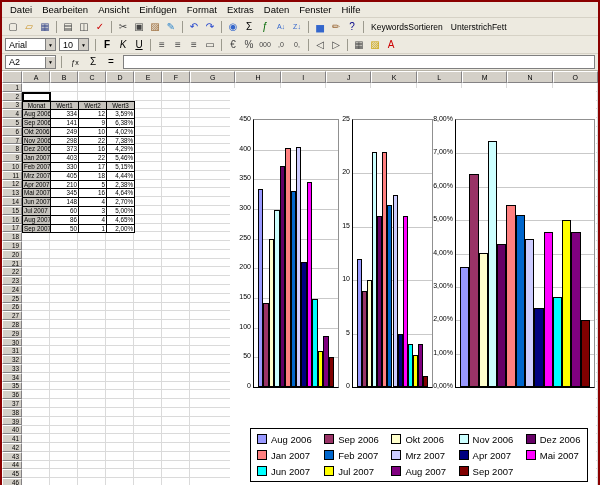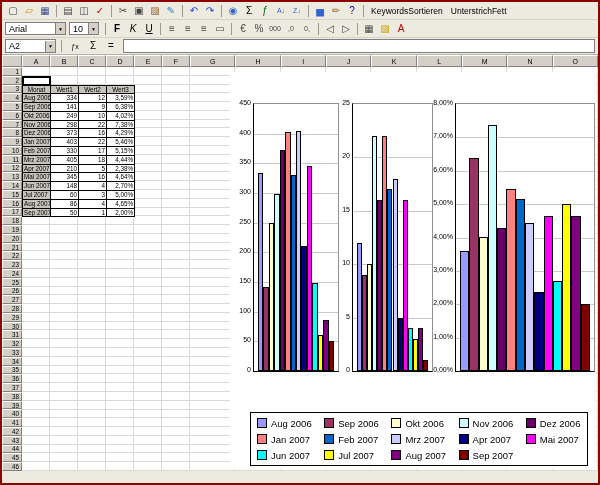--- a/index.html
+++ b/index.html
@@ -10,21 +10,21 @@
   .toolbar{height:17px;display:flex;align-items:center;padding:0 3px;border-bottom:1px solid #D6D2C6;}
   .tbtn{min-width:15px;height:14px;display:flex;align-items:center;justify-content:center;
     font-size:10px;line-height:1;margin:0 .5px;cursor:default;}
   .tbsep{width:1px;height:12px;background:#9C9A8E;margin:0 3px;flex:none;}
   .tbtext{font-size:8.5px;padding:0 4px;white-space:nowrap;}
   .combo{display:flex;align-items:center;background:#fff;border:1px solid #7F7F7F;height:13px;
     font-size:9px;padding-left:3px;margin-right:3px;box-sizing:border-box;}
   .combo .cval{flex:1;overflow:hidden;}
   .arrowbox{width:9px;height:11px;background:#D4D0C8;border-left:1px solid #7F7F7F;font-size:5px;
     display:flex;align-items:center;justify-content:center;flex:none;}
-  .fontcombo{width:61px;}
+  .fontcombo{width:51px;}
   .sizecombo{width:30px;}
   .formulabar{height:16px;display:flex;align-items:center;padding:0 3px;gap:2px;border-bottom:1px solid #B6B2A6;}
   .namebox{width:46px;height:12px;background:#fff;border:1px solid #7F7F7F;font-size:9px;
     display:flex;align-items:center;padding-left:3px;box-sizing:content-box;}
   .namebox .cval{flex:1;}
   .fxinput{flex:1;height:12px;background:#fff;border:1px solid #7F7F7F;margin-left:2px;}
   .sheet{position:relative;height:416px;background:#fff;overflow:hidden;}
   .hdr3d{background:#D4D0C8;border-top:1px solid #FFF;border-left:1px solid #FFF;
     border-right:1px solid #848284;border-bottom:1px solid #848284;box-sizing:border-box;}
   .corner{position:absolute;left:0;top:0;width:20px;height:12px;}
@@ -54,20 +54,31 @@
   .legend{position:absolute;left:20px;top:340px;width:338px;height:54px;border:1px solid #000;
     display:flex;flex-wrap:wrap;align-content:center;box-sizing:border-box;background:#fff;}
   .litem{width:20%;height:16px;display:flex;align-items:center;box-sizing:border-box;padding-left:6px;font-size:9.5px;}
   .lswatch{width:8px;height:8px;border:1px solid #000;margin-right:4px;flex:none;}
 </style>
 </head>
 <body>
 
 <div class="window">
 
+  <div class="menubar" id="menubar">
+      <span class="menu-item">Datei</span>
+      <span class="menu-item">Bearbeiten</span>
+      <span class="menu-item">Ansicht</span>
+      <span class="menu-item">Einfügen</span>
+      <span class="menu-item">Format</span>
+      <span class="menu-item">Extras</span>
+      <span class="menu-item">Daten</span>
+      <span class="menu-item">Fenster</span>
+      <span class="menu-item">Hilfe</span>
+    </div>
 
   <div class="toolbar" id="toolbar1">
     <span id="toolbar1btns" style="display:contents"><div class="tbtn" style="color: rgb(68, 68, 68);">▢</div><div class="tbtn" style="color: rgb(200, 144, 32);">▱</div><div class="tbtn" style="color: rgb(51, 68, 136);">▦</div><div class="tbsep"></div><div class="tbtn" style="color: rgb(68, 68, 68);">▤</div><div class="tbtn" style="color: rgb(68, 68, 68);">◫</div><div class="tbtn" style="color: rgb(204, 0, 0);">✓</div><div class="tbsep"></div><div class="tbtn" style="color: rgb(68, 68, 68);">✂</div><div class="tbtn" style="color: rgb(68, 68, 68);">▣</div><div class="tbtn" style="color: rgb(153, 102, 51);">▨</div><div class="tbtn" style="color: rgb(51, 136, 204);">✎</div><div class="tbsep"></div><div class="tbtn" style="color: rgb(34, 68, 204);">↶</div><div class="tbtn" style="color: rgb(34, 68, 204);">↷</div><div class="tbsep"></div><div class="tbtn" style="color: rgb(51, 102, 204);">◉</div><div class="tbtn" style="color: rgb(0, 0, 0);">Σ</div><div class="tbtn" style="color: rgb(0, 102, 0);">ƒ</div><div class="tbtn" style="color: rgb(51, 102, 204); font-size: 7px;">A↓</div><div class="tbtn" style="color: rgb(51, 102, 204); font-size: 7px;">Z↓</div><div class="tbsep"></div><div class="tbtn" style="color: rgb(51, 102, 204);">▅</div><div class="tbtn" style="color: rgb(153, 102, 51);">✏</div><div class="tbtn" style="color: rgb(0, 0, 136);">?</div></span>
     <div class="tbsep"></div>
     <span class="tbtext">KeywordsSortieren</span>
     <span class="tbtext">UnterstrichFett</span>
   </div>
 
   <div class="toolbar" id="toolbar2">
     <div class="combo fontcombo">

